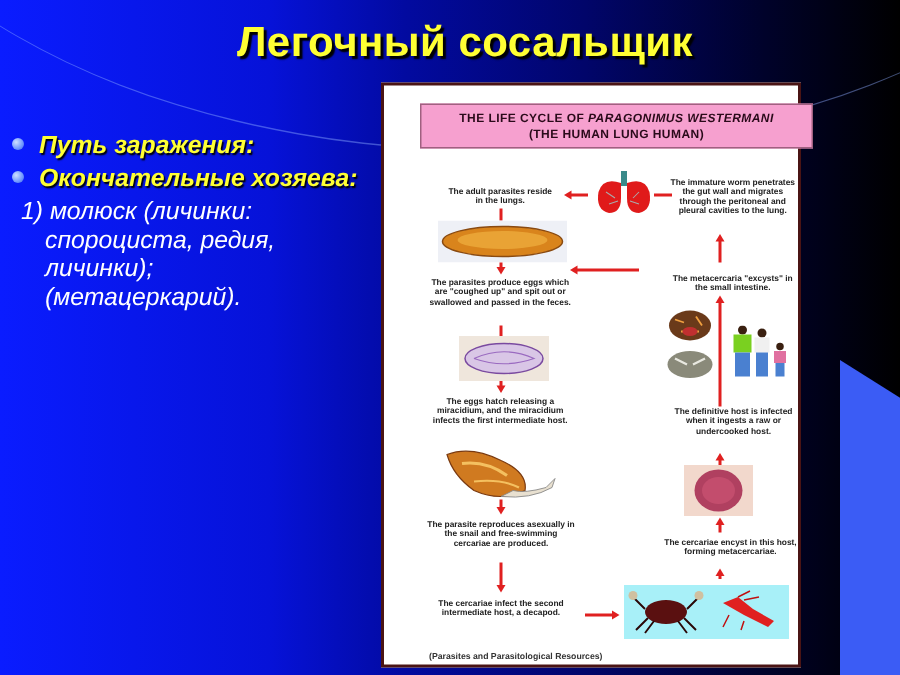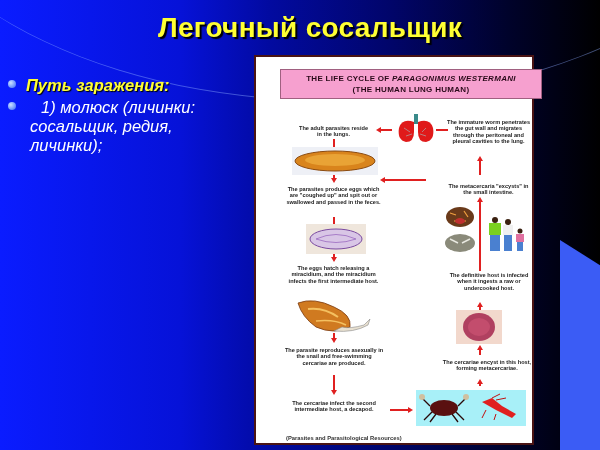--- a/index.html
+++ b/index.html
@@ -19,32 +19,32 @@
     border-radius: 50%;
     pointer-events: none;
   }
   .title {
     position: absolute; left: 0; top: 12px; width: 620px; text-align: center;
     color: #ffff33; font-weight: bold; font-size: 28px;
     text-shadow: 2px 2px 1px #000;
     letter-spacing: 0.3px;
   }
   .left {
-    position: absolute; left: 6px; top: 76px; width: 250px;
+    position: absolute; left: 6px; top: 88px; width: 250px;
     color: #ffffff; font-style: italic; font-size: 16.5px; line-height: 19px;
   }
   .bullet { position: relative; padding-left: 20px; margin-bottom: 3px; }
   .bullet .dot {
     position: absolute; left: 2px; top: 4px; width: 8px; height: 8px; border-radius: 50%;
     background: radial-gradient(circle at 35% 35%, #cde0ff, #6f97ff 60%, #3a5fe0);
   }
   .bullet .head { color: #ffff33; font-weight: bold; text-shadow: 1px 1px 1px #000; display:block; }
   .bullet .body { color: #ffffff; display:block; }
   .sub { padding-left: 8px; margin-top: 2px; }
-  .sub .item { display:block; padding-left: 0; margin-left: 27px; }
+  .sub .item { display:block; padding-left: 0; }
   .sub .cont { display:block; padding-left: 16px; }
 
   .panel {
     position: absolute; left: 254px; top: 55px; width: 280px; height: 390px;
     background: #ffffff; border: 2px solid #4a1414;
     box-sizing: border-box;
   }
   .panel-header {
     position: absolute; left: 24px; top: 12px; width: 262px; height: 30px;
     background: #f6a0cf; border: 1px solid #a06080;
@@ -76,25 +76,27 @@
 
 <div class="title">Легочный сосальщик</div>
 
 <div class="left">
   <div class="bullet">
     <span class="dot"></span>
     <span class="head">Путь заражения:</span>
   </div>
   <div class="bullet">
     <span class="dot"></span>
+    <span class="head">Окончательные хозяева:</span>
   </div>
   <div class="sub">
     <span class="item">1) молюск (личинки:</span>
-    <span class="cont">сосальщик, редия,</span>
+    <span class="cont">спороциста, редия,</span>
     <span class="cont">личинки);</span>
+    <span class="cont">(метацеркарий).</span>
   </div>
 </div>
 
 <div class="panel">
   <div class="panel-header">
     <span>THE LIFE CYCLE OF </span><i>PARAGONIMUS WESTERMANI</i><br>
     <span>(THE HUMAN LUNG HUMAN)</span>
   </div>
 
   <div class="lc-text" style="left:40px;top:68px;width:75px;">The adult parasites reside in the lungs.</div>

